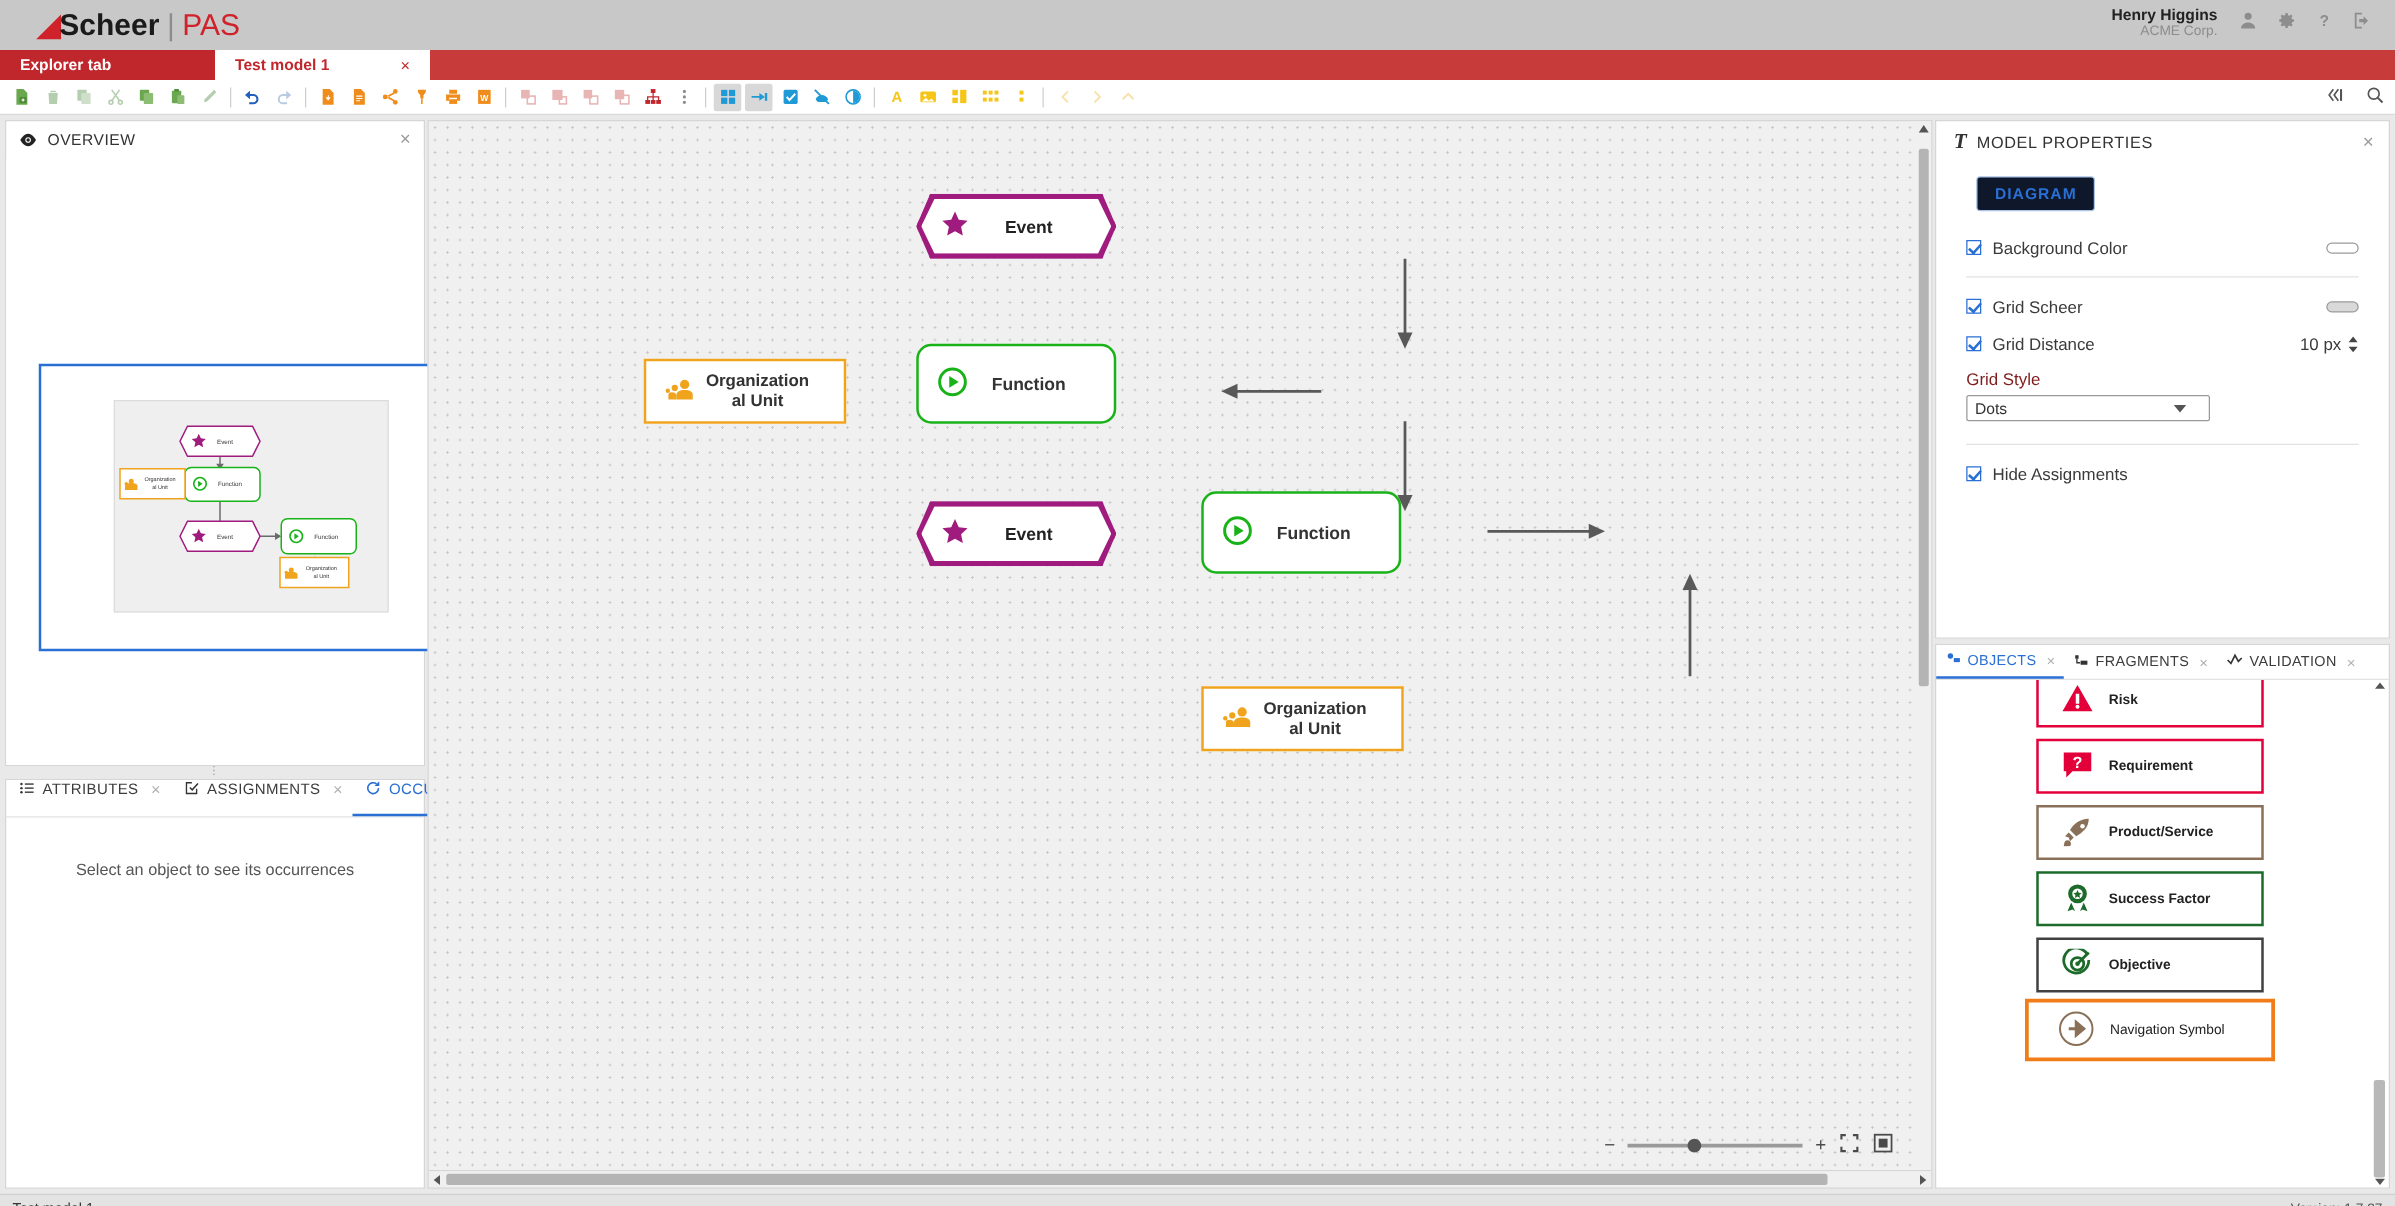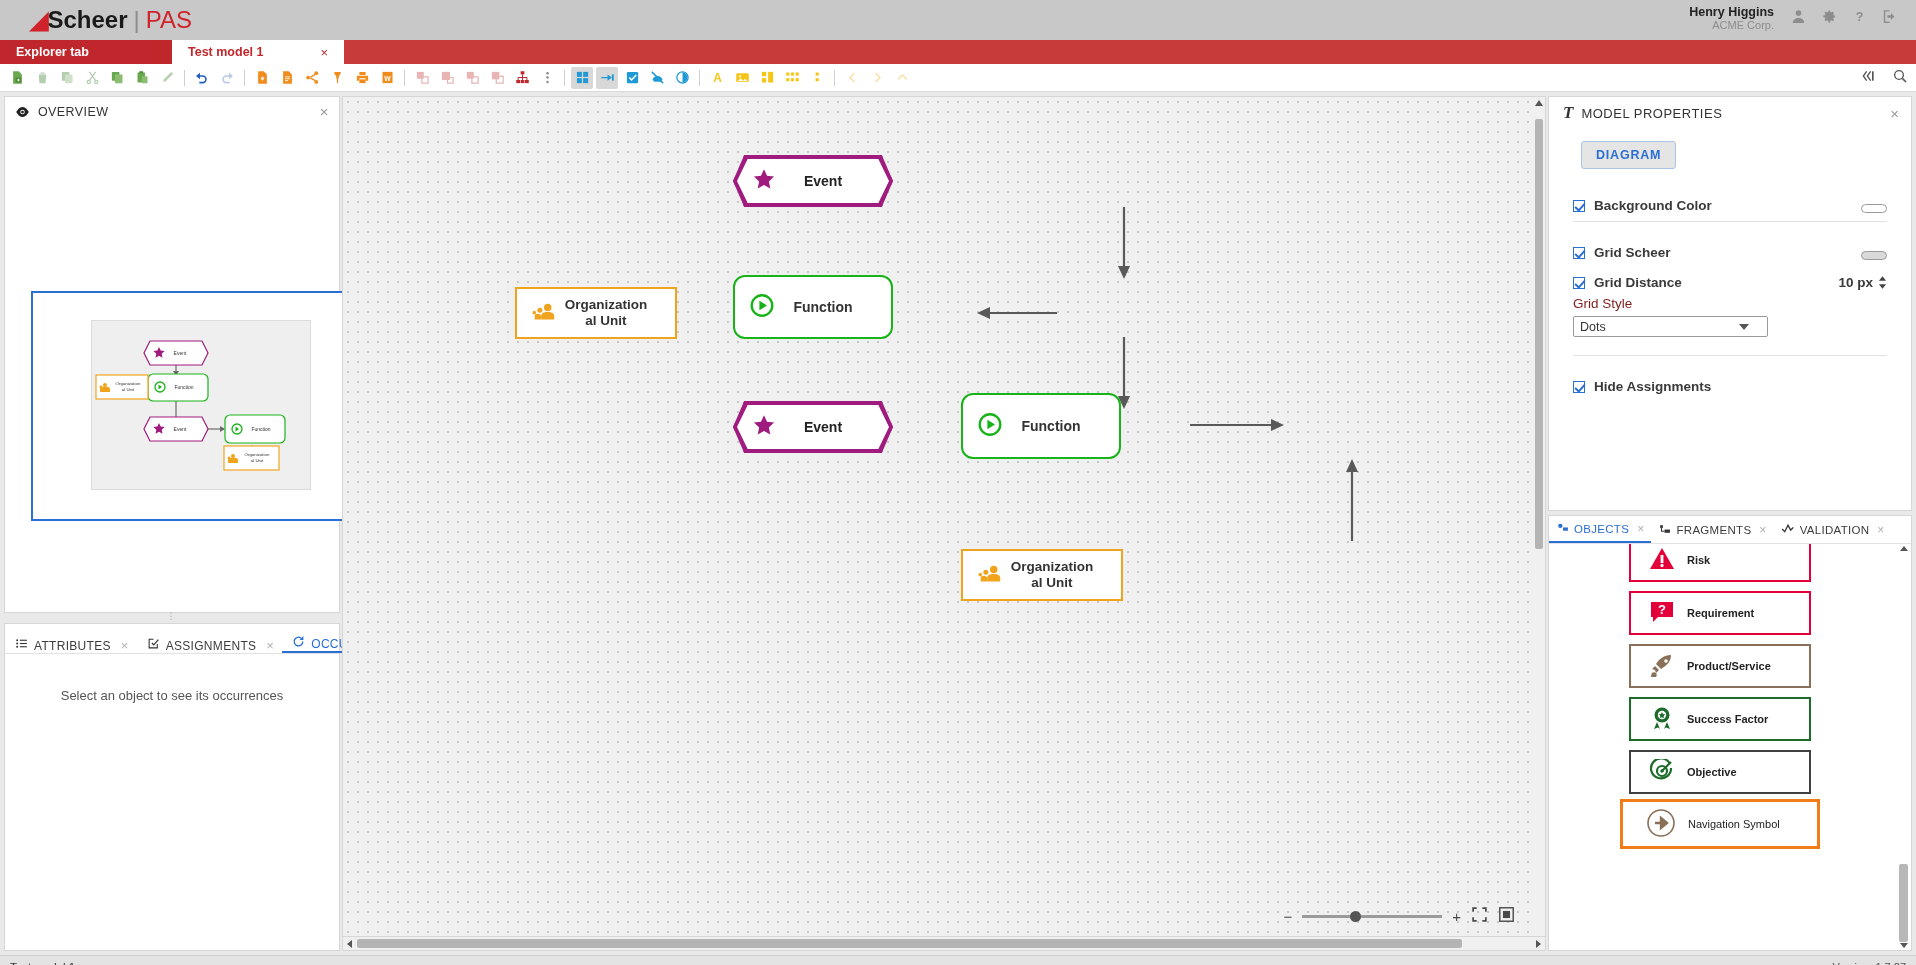--- a/index.html
+++ b/index.html
@@ -70,21 +70,21 @@
   }
   .ov-canvas{
     position:absolute; left:58px; top:27px; width:220px; height:170px;
     background:#efefef; border:1px solid #dcdcdc;
   }
   .gutter{ height:6px; display:flex; align-items:center; justify-content:center; color:#9a9a9a; font-size:9px; letter-spacing:2px;}
 
   .bottomleft-panel{ flex:1; margin-top:4px; }
   .tabrow{ display:flex; align-items:stretch; height:30px; border-bottom:1px solid #e2e2e2; flex-shrink:0;}
   .ptab{
-    display:flex; align-items:flex-end; gap:6px; padding:0 8px 0 10px; font-size:12px;
+    display:flex; align-items:flex-start; gap:6px; padding:0 8px 0 10px; font-size:12px;
     letter-spacing:.3px; color:#3c3c3c; cursor:pointer; position:relative;
   }
   .ptab.active{ color:#2a6fd4; border-bottom:2px solid #2a6fd4; }
   .ptab .x{ color:#b0b0b0; font-size:13px; margin-left:4px; }
   .empty-msg{ flex:1; display:flex; justify-content:center; padding-top:34px; color:#555; font-size:13px;}
 
   
   .canvaswrap{ flex:1; padding:4px 2px 4px 2px; display:flex; flex-direction:column; position:relative;}
   .canvas{
     flex:1; position:relative; overflow:hidden;
@@ -126,25 +126,25 @@
 
   
   .rightcol{ width:368px; display:flex; flex-direction:column; padding:4px 4px 4px 0; }
   .props-panel{ height:415px; }
   .props-hd{ display:flex; align-items:center; gap:8px; height:32px; padding:0 14px; position:relative;}
   .props-hd .tglyph{ font-family:"Liberation Serif", serif; font-style:italic; font-weight:bold; font-size:17px; }
   .props-hd .ttl{ font-size:13px; letter-spacing:.5px; }
   .props-hd .x{ position:absolute; right:12px; color:#9a9a9a; font-size:15px; cursor:pointer;}
   .props-body{ padding:6px 24px 0 24px; }
   .diagbtn{
-    display:inline-block; border:1px solid #aac4e8; background:#e5e5e5; color:#2a6fd4;
+    display:inline-block; border:1px solid #aac4e8; background:#0f172a; color:#2a6fd4;
     font-weight:bold; font-size:12.5px; letter-spacing:.8px; padding:6px 14px; border-radius:3px;
     margin:6px 0 14px 8px; cursor:pointer;
   }
-  .prow{ display:flex; align-items:flex-end; height:30px; font-size:13.5px; color:#3a3a3a;font-weight:bold;}
+  .prow{ display:flex; align-items:center; height:30px; font-size:13.5px; color:#3a3a3a;}
   .prow .lab{ display:flex; align-items:center; gap:9px; }
   .cb{
     width:12px;height:12px;border:1px solid #2a6fd4; background:#fff; position:relative; flex-shrink:0;
   }
   .cb:after{
     content:""; position:absolute; left:3px; top:0px; width:4px;height:8px;
     border:solid #2a6fd4; border-width:0 2px 2px 0; transform:rotate(42deg);
   }
   .swatch{ margin-left:auto; width:26px;height:9px;border:1px solid #9a9a9a;border-radius:5px;background:#fff;}
   .swatch.grey{ background:#d9d9d9; }

